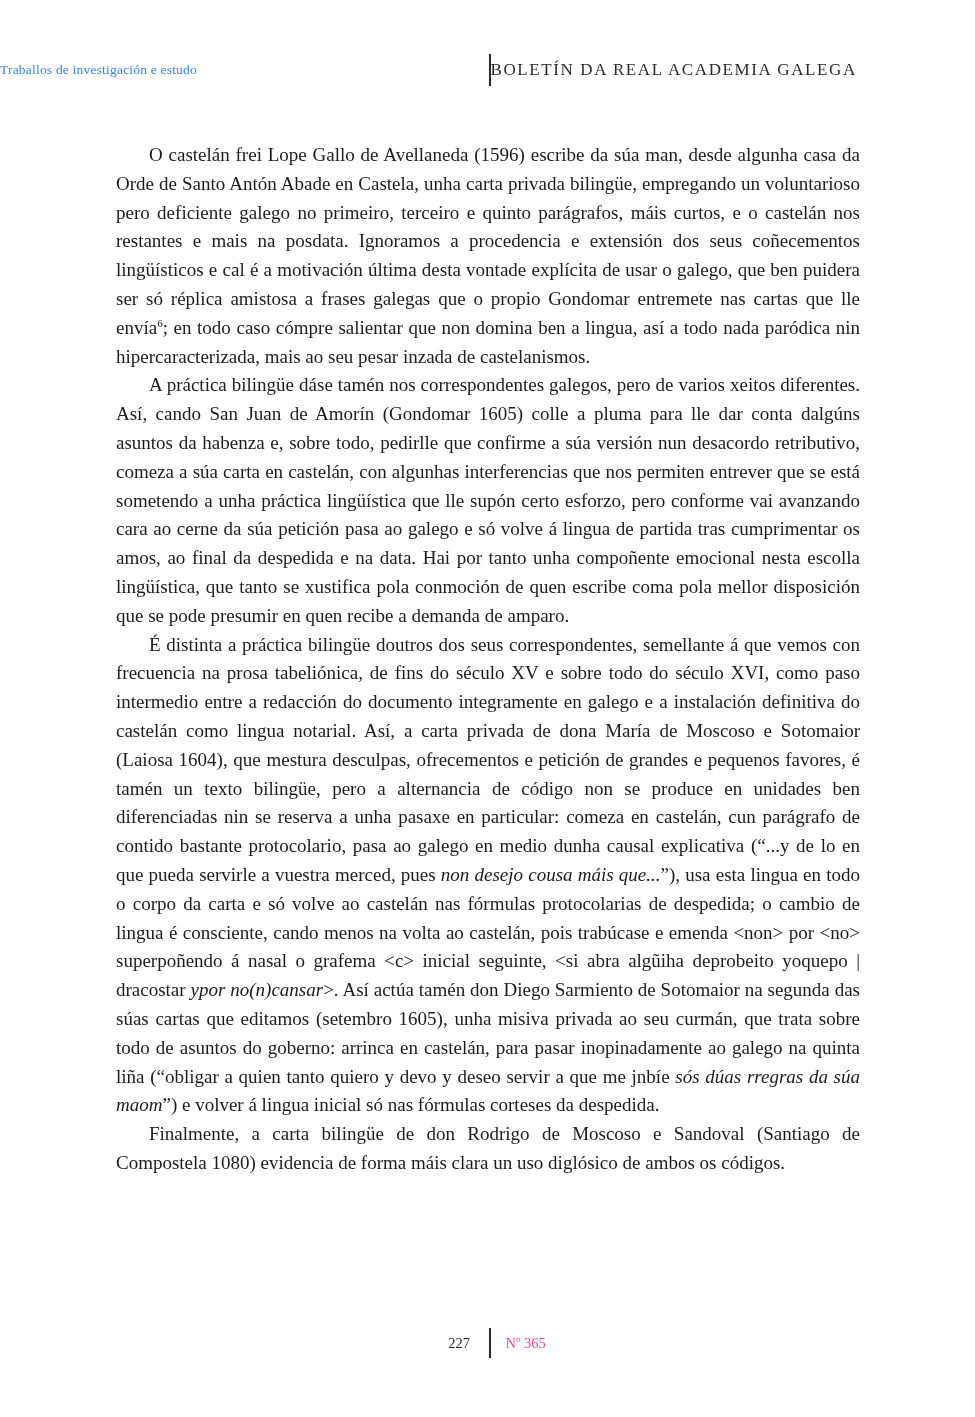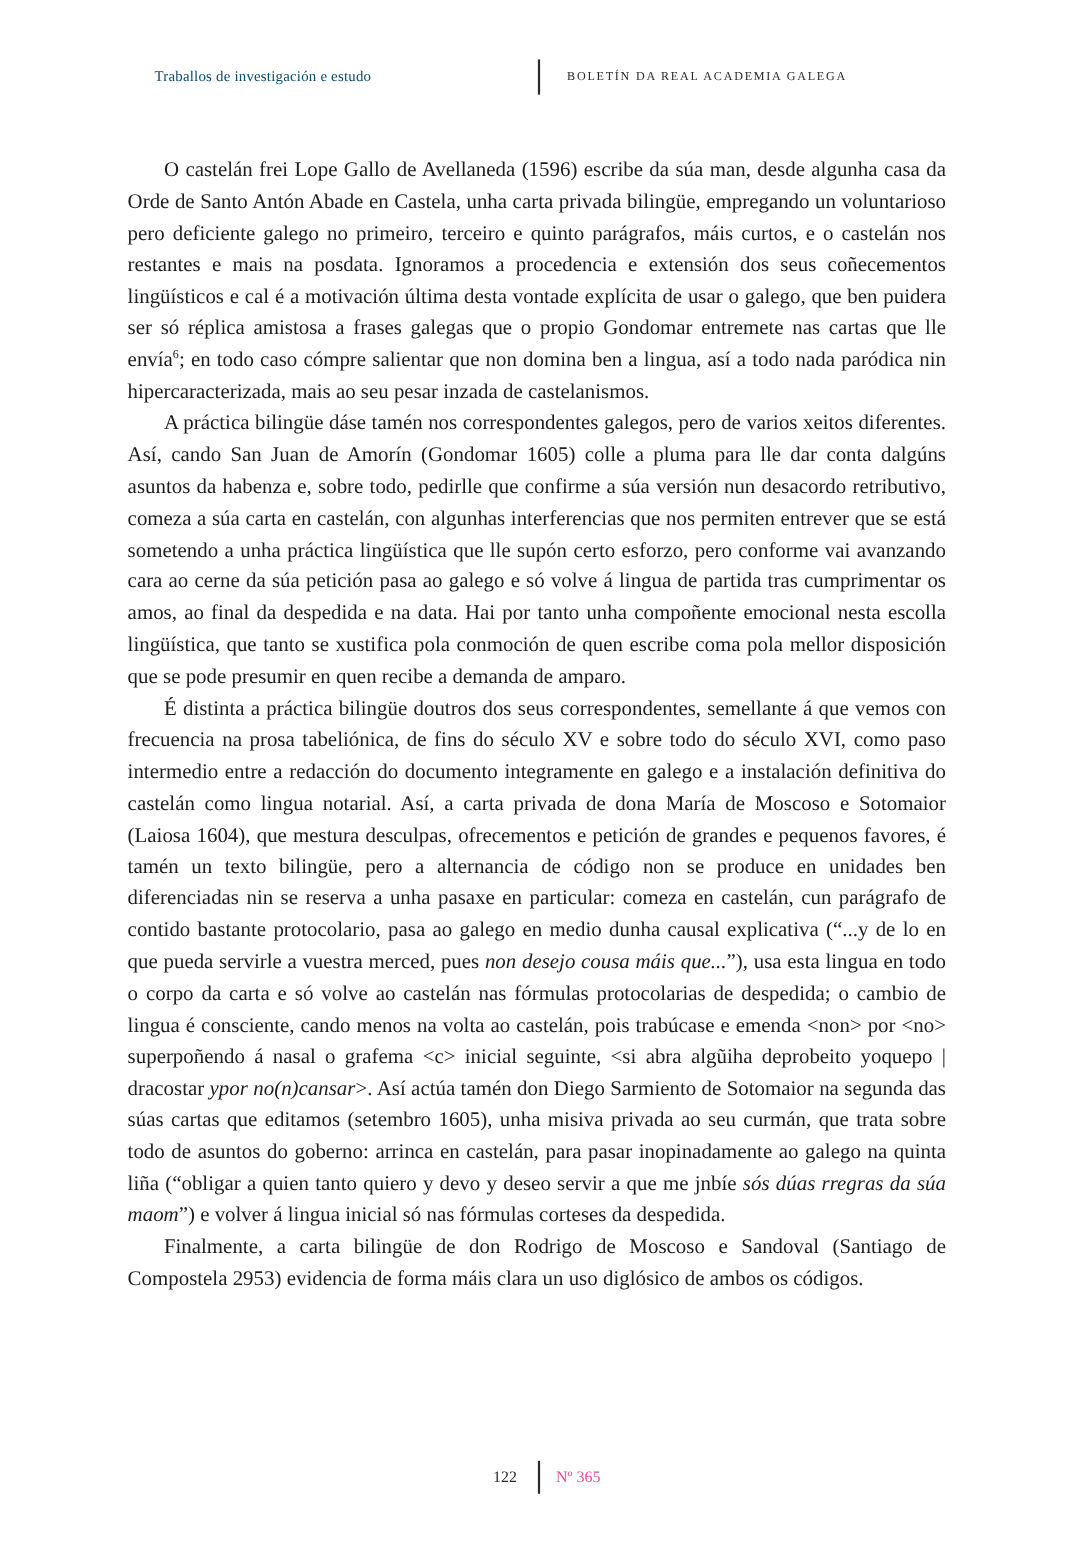--- a/index.html
+++ b/index.html
@@ -14,33 +14,33 @@
   }
   .header {
     position: absolute;
     top: 54px; left: 0;
     width: 975px;
     display: flex;
     align-items: center;
   }
   .header-left {
     width: 478px;
-    text-align: center;
+    text-align: left;
     font-size: 13.5px;
-    color: #0c4a6e;
+    color: #3b82f6;
     letter-spacing: 0.2px;
   }
   .vdiv {
     width: 1.5px;
     background: #2b2b2b;
   }
   .header .vdiv { height: 32px; margin-left: 11px; }
   .header-right {
-    padding-left: 25px;
-    font-size: 11px;
+    padding-left: 0;
+    font-size: 17px;
     letter-spacing: 1.6px;
     color: #2b2b2b;
     white-space: nowrap;
   }
   .body-text {
     position: absolute;
     top: 141px;
     left: 116px;
     width: 744px;
     font-size: 19px;
@@ -76,20 +76,20 @@
 <header class="header">
   <span class="header-left">Traballos de investigación e estudo</span>
   <span class="vdiv"></span>
   <span class="header-right">BOLETÍN DA REAL ACADEMIA GALEGA</span>
 </header>
 
 <main class="body-text">
     <p><span>O castelán frei Lope Gallo de Avellaneda (1596) escribe da súa man, desde algunha casa da Orde de Santo Antón Abade en Castela, unha carta privada bilingüe, empregando un voluntarioso pero deficiente galego no primeiro, terceiro e quinto parágrafos, máis curtos, e o castelán nos restantes e mais na posdata. Ignoramos a procedencia e extensión dos seus coñecementos lingüísticos e cal é a motivación última desta vontade explícita de usar o galego, que ben puidera ser só réplica amistosa a frases galegas que o propio Gondomar entremete nas cartas que lle envía</span><sup>6</sup><span>; en todo caso cómpre salientar que non domina ben a lingua, así a todo nada paródica nin hipercaracterizada, mais ao seu pesar inzada de castelanismos.</span></p>
     <p><span>A práctica bilingüe dáse tamén nos correspondentes galegos, pero de varios xeitos diferentes. Así, cando San Juan de Amorín (Gondomar 1605) colle a pluma para lle dar conta dalgúns asuntos da habenza e, sobre todo, pedirlle que confirme a súa versión nun desacordo retributivo, comeza a súa carta en castelán, con algunhas interferencias que nos permiten entrever que se está sometendo a unha práctica lingüística que lle supón certo esforzo, pero conforme vai avanzando cara ao cerne da súa petición pasa ao galego e só volve á lingua de partida tras cumprimentar os amos, ao final da despedida e na data. Hai por tanto unha compoñente emocional nesta escolla lingüística, que tanto se xustifica pola conmoción de quen escribe coma pola mellor disposición que se pode presumir en quen recibe a demanda de amparo.</span></p>
     <p><span>É distinta a práctica bilingüe doutros dos seus correspondentes, semellante á que vemos con frecuencia na prosa tabeliónica, de fins do século XV e sobre todo do século XVI, como paso intermedio entre a redacción do documento integramente en galego e a instalación definitiva do castelán como lingua notarial. Así, a carta privada de dona María de Moscoso e Sotomaior (Laiosa 1604), que mestura desculpas, ofrecementos e petición de grandes e pequenos favores, é tamén un texto bilingüe, pero a alternancia de código non se produce en unidades ben diferenciadas nin se reserva a unha pasaxe en particular: comeza en castelán, cun parágrafo de contido bastante protocolario, pasa ao galego en medio dunha causal explicativa (“...y de lo en que pueda servirle a vuestra merced, pues </span><em>non desejo cousa máis que...</em><span>”), usa esta lingua en todo o corpo da carta e só volve ao castelán nas fórmulas protocolarias de despedida; o cambio de lingua é consciente, cando menos na volta ao castelán, pois trabúcase e emenda &lt;non&gt; por &lt;no&gt; superpoñendo á nasal o grafema &lt;c&gt; inicial seguinte, &lt;si abra algũiha deprobeito yoquepo | dracostar </span><em>ypor no(n)cansar</em><span>&gt;. Así actúa tamén don Diego Sarmiento de Sotomaior na segunda das súas cartas que editamos (setembro 1605), unha misiva privada ao seu curmán, que trata sobre todo de asuntos do goberno: arrinca en castelán, para pasar inopinadamente ao galego na quinta liña (“obligar a quien tanto quiero y devo y deseo servir a que me jnbíe </span><em>sós dúas rregras da súa maom</em><span>”) e volver á lingua inicial só nas fórmulas corteses da despedida.</span></p>
-    <p><span>Finalmente, a carta bilingüe de don Rodrigo de Moscoso e Sandoval (Santiago de Compostela 2953) evidencia de forma máis clara un uso diglósico de ambos os códigos.</span></p>
+    <p><span>Finalmente, a carta bilingüe de don Rodrigo de Moscoso e Sandoval (Santiago de Compostela 1080) evidencia de forma máis clara un uso diglósico de ambos os códigos.</span></p>
   </main>
 
 <footer class="footer">
-  <span class="footer-page">122</span>
+  <span class="footer-page">227</span>
   <span class="vdiv"></span>
   <span class="footer-issue">Nº 365</span>
 </footer>
 
 </body></html>

